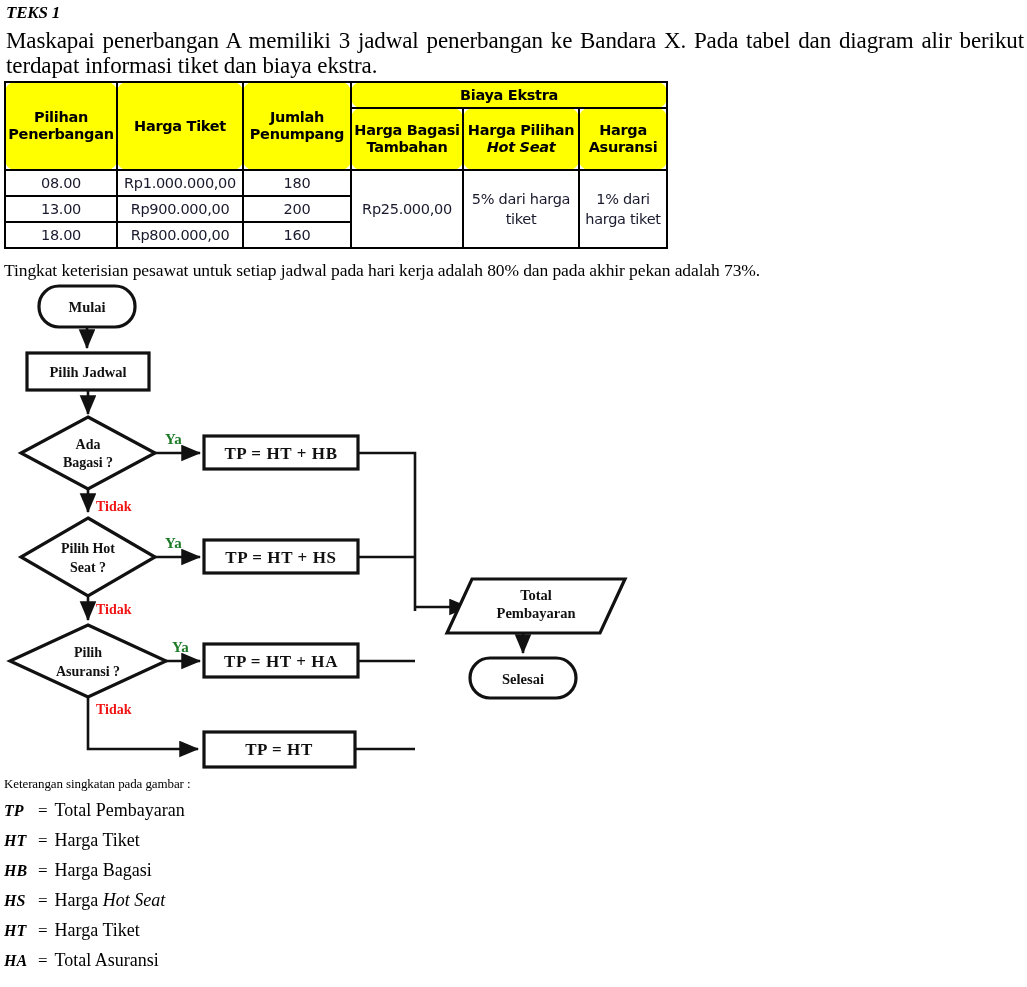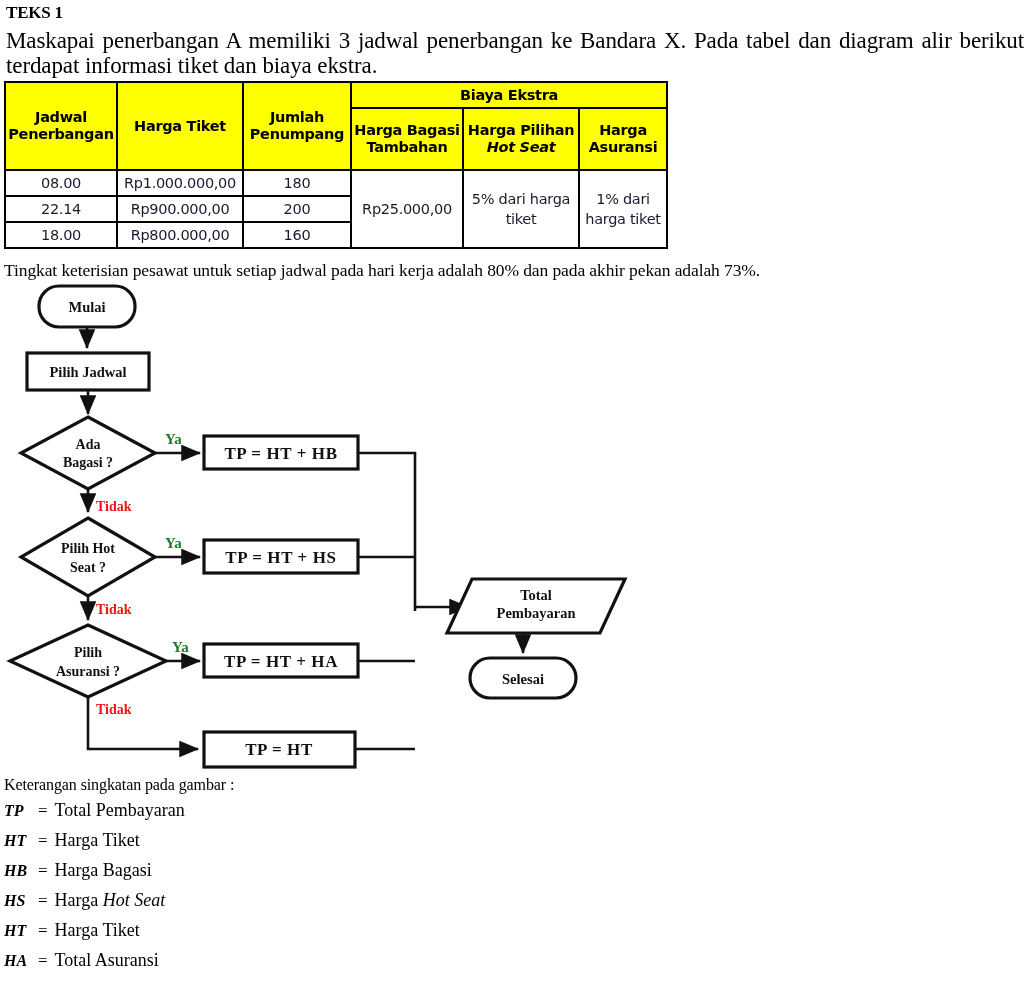--- a/index.html
+++ b/index.html
@@ -18,20 +18,21 @@
 
   
   .heading {
     position: absolute;
     left: 6px;
     top: 3px;
     font-family: "Liberation Serif", serif;
     font-weight: bold;
     font-size: 17px;
     letter-spacing: -0.2px;
+    font-style: italic;
   }
   .intro {
     position: absolute;
     left: 6px;
     top: 28px;
     width: 1018px;
     font-size: 23px;
     line-height: 25px;
     text-align: justify;
     letter-spacing: -0.1px;
@@ -62,20 +63,21 @@
     text-align: center;
     vertical-align: middle;
     padding: 1px 2px;
   }
   table.info th {
     background: #ffff00;
     font-weight: bold;
     font-size: 14.5px;
     line-height: 17px;
     letter-spacing: -0.3px;
+    border-radius: 10px;
   }
   table.info td {
     background: #ffffff;
     font-weight: normal;
     font-size: 14.5px;
     line-height: 17px;
     letter-spacing: -0.3px;
     color: #1a1a2e;
     border-radius: 8px;
   }
@@ -142,21 +144,21 @@
     stroke: #111111;
     stroke-width: 2.6;
     fill: none;
   }
 
   
   .legend-title {
     position: absolute;
     left: 4px;
     top: 776px;
-    font-size: 16px;
+    font-size: 13px;
     letter-spacing: -0.1px;
   }
   .legend-list {
     position: absolute;
     left: 4px;
     top: 800px;
     width: 520px;
   }
   .legend-row {
     display: flex;
@@ -195,21 +197,21 @@
       <col class="c1">
         <col class="c2">
         <col class="c3">
         <col class="c4">
         <col class="c5">
         <col class="c6">
     </colgroup>
     <thead>
       <tr>
         <th class="hdrtop" rowspan="2">
-          <div>Jadwal</div>
+          <div>Pilihan</div>
           <div>Penerbangan</div>
         </th>
         <th class="hdrtop" rowspan="2">Harga Tiket</th>
         <th class="hdrtop" rowspan="2">
           <div>Jumlah</div>
           <div>Penumpang</div>
         </th>
         <th class="hdrtop" colspan="3">Biaya Ekstra</th>
       </tr>
       <tr>
@@ -236,21 +238,21 @@
         <td rowspan="3" class="multi">
           <div>5% dari harga</div>
           <div>tiket</div>
         </td>
         <td rowspan="3" class="multi">
           <div>1% dari</div>
           <div>harga tiket</div>
         </td>
       </tr>
       <tr class="rowh">
-        <td>22.14</td>
+        <td>13.00</td>
         <td>Rp900.000,00</td>
         <td>200</td>
       </tr>
       <tr class="rowh">
         <td>18.00</td>
         <td>Rp800.000,00</td>
         <td>160</td>
       </tr>
     </tbody>
   </table>

